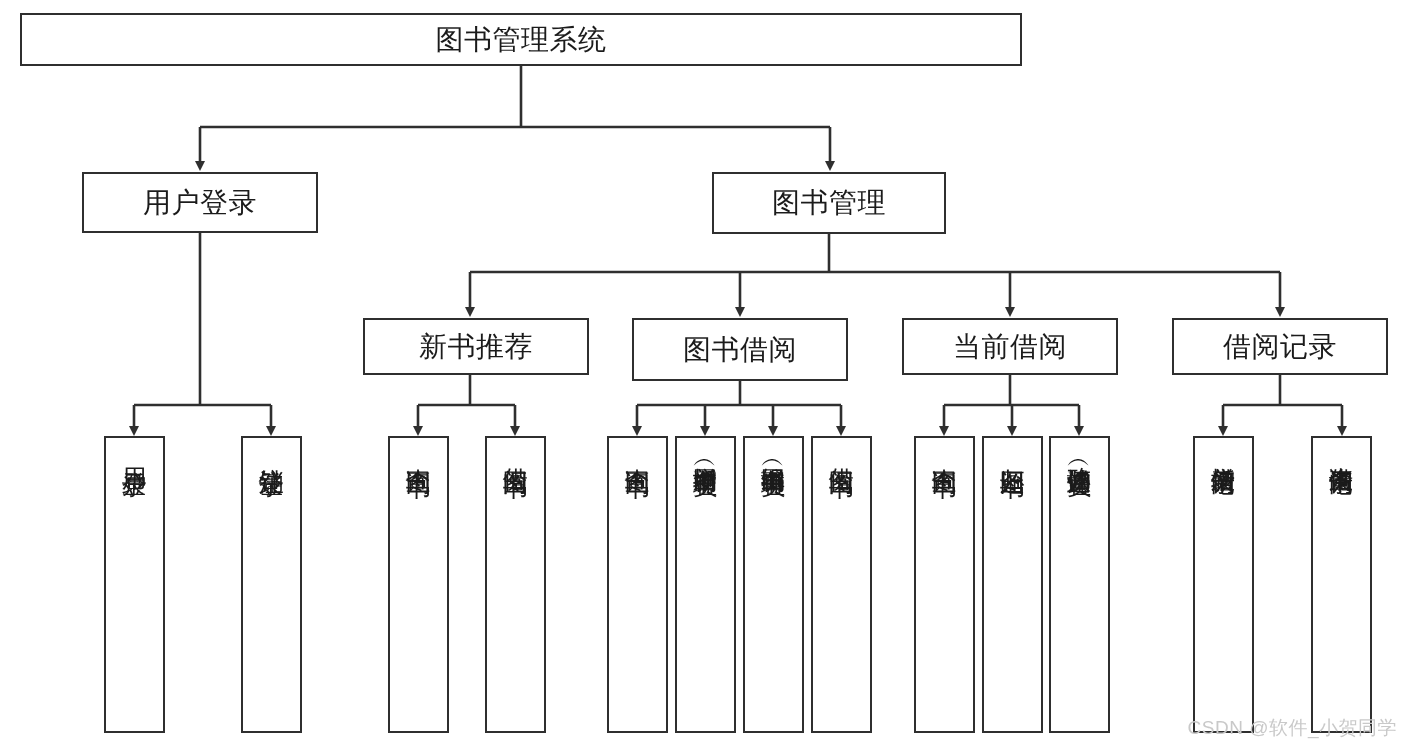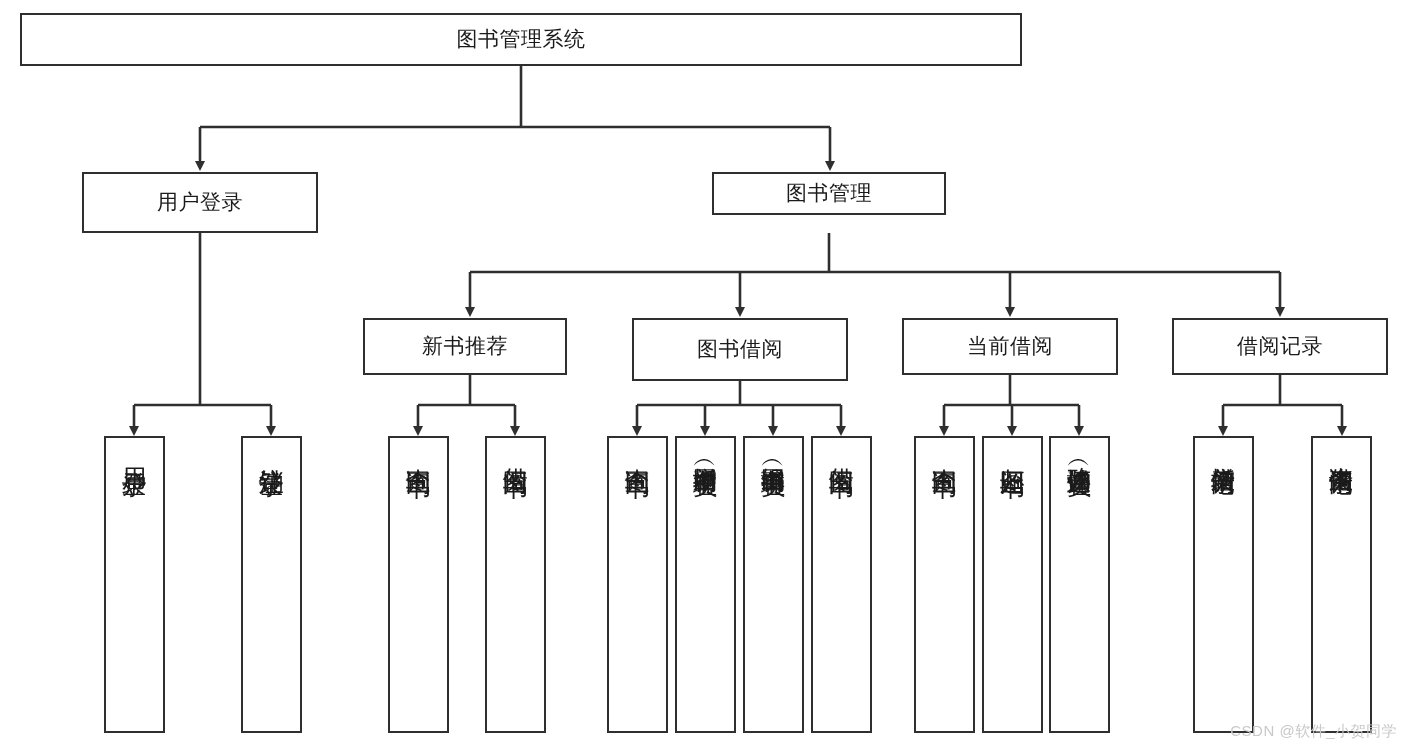--- a/index.html
+++ b/index.html
@@ -37,21 +37,21 @@
     color: #1b1b1b;
     z-index: 2;
   }
   .node .label {
     display: block;
     text-align: center;
     line-height: 1.18;
     letter-spacing: 0.5px;
   }
   .node.horiz .label {
-    font-size: 21px;
+    font-size: 28px;
     white-space: nowrap;
   }
   .node.vert {
     align-items: flex-start;
     justify-content: center;
     padding-top: 10px;
   }
   .node.vert .label {
     writing-mode: vertical-rl;
     text-orientation: upright;
@@ -61,21 +61,21 @@
     white-space: nowrap;
   }
   .node.vert.long .label {
     font-size: 24px;
     letter-spacing: 1px;
   }
   #watermark {
     position: absolute;
     right: 8px;
     bottom: 6px;
-    font-size: 15px;
+    font-size: 19px;
     color: #c9c9c9;
     white-space: nowrap;
     z-index: 5;
     letter-spacing: 0.5px;
   }
 </style>
 </head>
 <body>
 
 <div id="canvas">
@@ -131,25 +131,25 @@
   </svg>
 
   <div class="node horiz" style="left:20px; top:13px; width:1002px; height:53px;">
     <span class="label">图书管理系统</span>
   </div>
 
   <div class="node horiz" style="left:82px; top:172px; width:236px; height:61px;">
     <span class="label">用户登录</span>
   </div>
 
-  <div class="node horiz" style="left:712px; top:172px; width:234px; height:43px;">
+  <div class="node horiz" style="left:712px; top:172px; width:234px; height:62px;">
     <span class="label">图书管理</span>
   </div>
 
-  <div class="node horiz" style="left:363px; top:318px; width:204px; height:57px;">
+  <div class="node horiz" style="left:363px; top:318px; width:226px; height:57px;">
     <span class="label">新书推荐</span>
   </div>
 
   <div class="node horiz" style="left:632px; top:318px; width:216px; height:63px;">
     <span class="label">图书借阅</span>
   </div>
 
   <div class="node horiz" style="left:1172px; top:318px; width:216px; height:57px;">
     <span class="label">借阅记录</span>
   </div>

